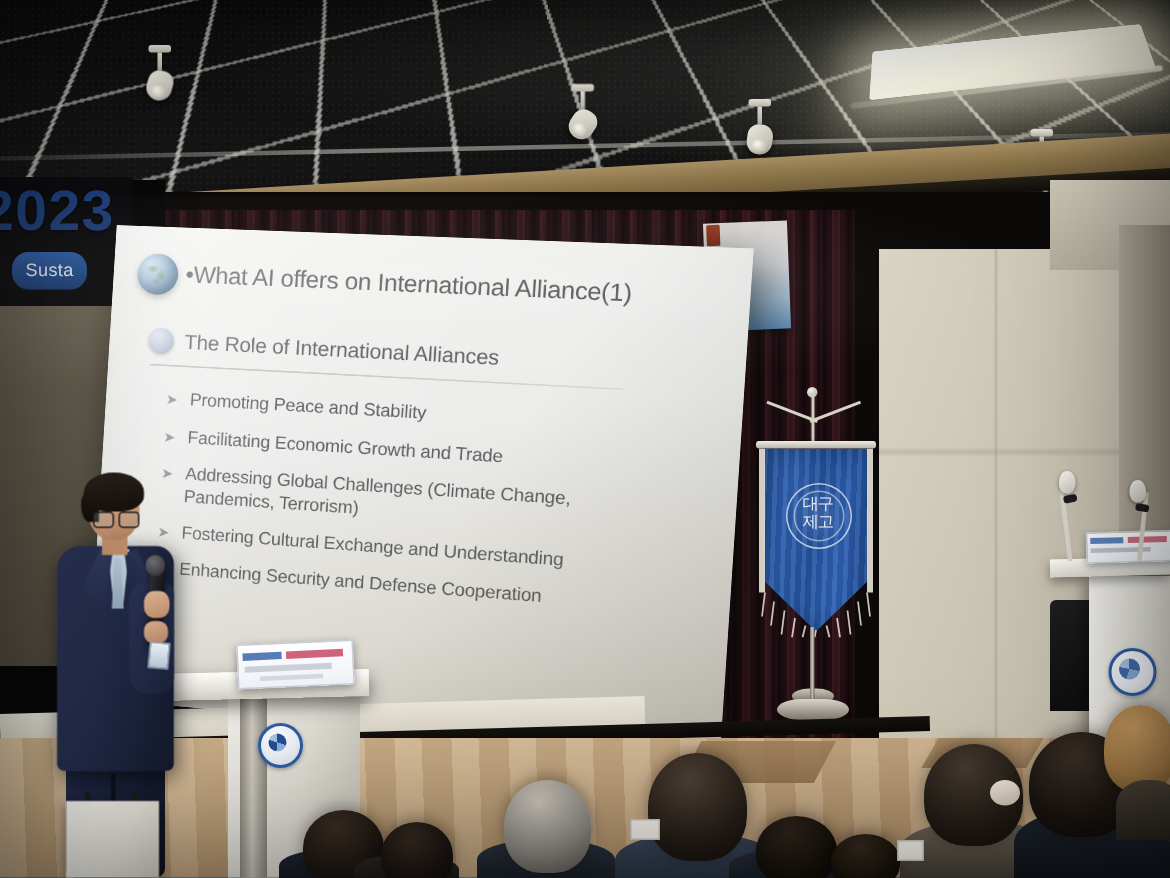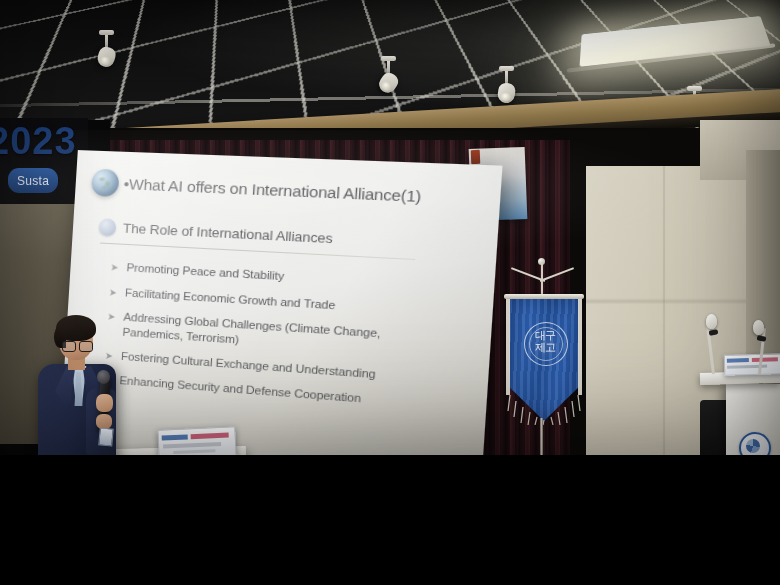--- a/index.html
+++ b/index.html
@@ -1,18 +1,18 @@
 <!DOCTYPE html>
 <html><head>
 <meta charset="utf-8">
 <style>
   html,body{margin:0;padding:0;background:#000;}
   body{font-family:"Liberation Sans",sans-serif;}
 
-  #stage{position:relative;width:780px;height:455px;overflow:hidden;background:#0c4a6e;}
+  #stage{position:relative;width:780px;height:585px;overflow:hidden;background:#0c4a6e;}
 
   
   .ceiling{position:absolute;left:0;top:0;width:780px;height:128px;
     background:linear-gradient(180deg,#0c0c0c 0%,#121212 55%,#161616 100%);overflow:hidden;}
   .ceilgrid{position:absolute;left:-18%;top:-40%;width:136%;height:200%;
     background-image:
       repeating-linear-gradient(72deg, rgba(228,226,218,.75) 0 2.0px, rgba(228,226,218,0) 2.0px 60px),
       repeating-linear-gradient(-18deg, rgba(214,212,204,.62) 0 1.8px, rgba(214,212,204,0) 1.8px 52px);
     transform:perspective(340px) rotateX(46deg);transform-origin:50% 0%;opacity:.92;}
   .ceiltex{position:absolute;inset:0;

